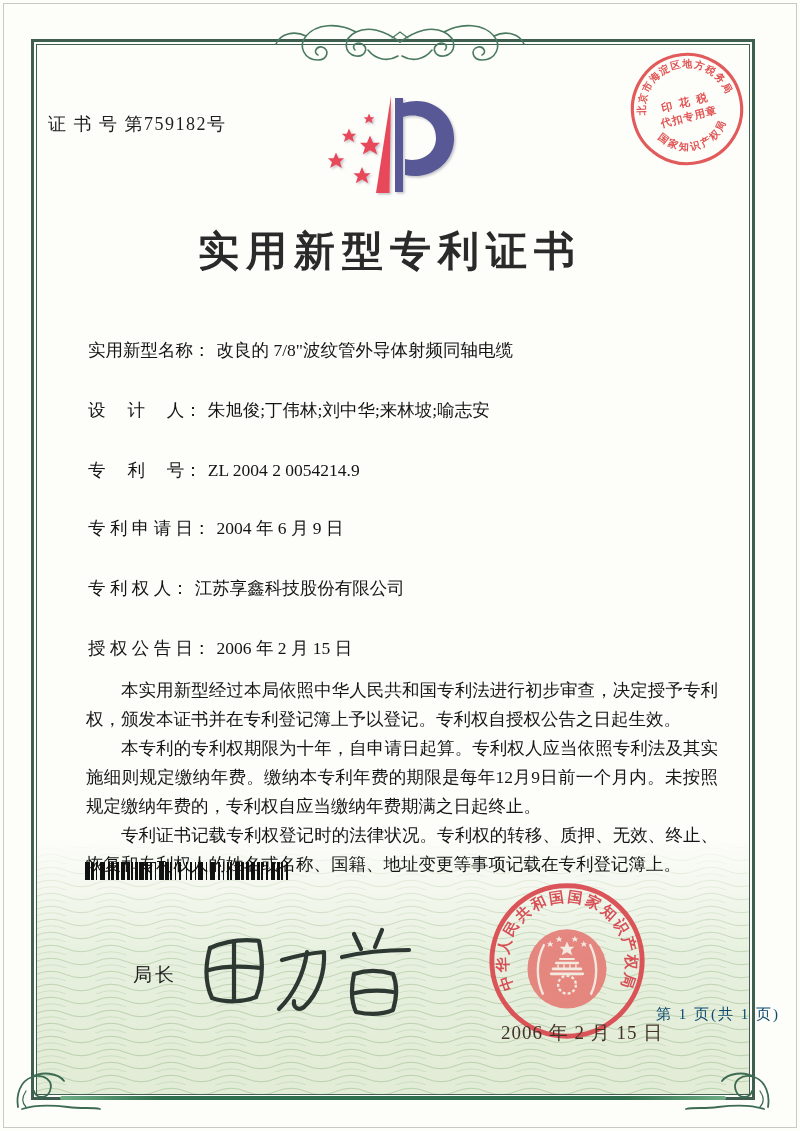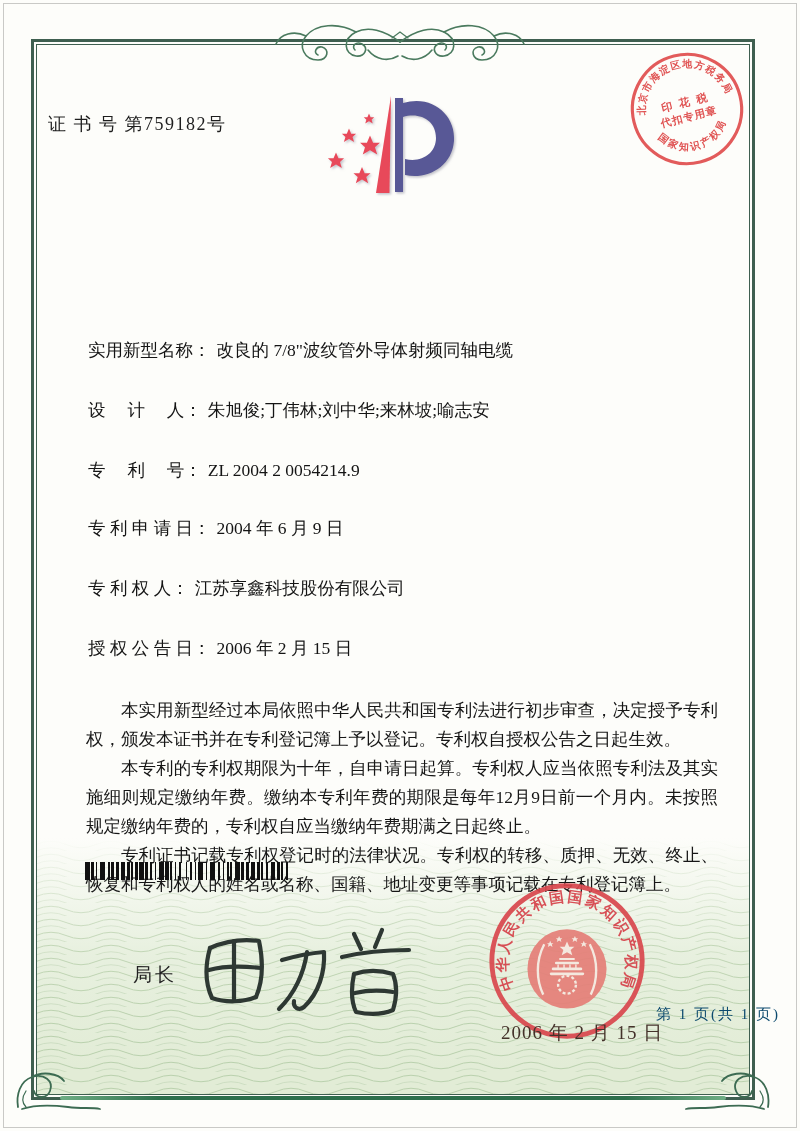--- a/index.html
+++ b/index.html
@@ -48,21 +48,21 @@
     font-size:41px;font-weight:bold;color:#2a2a2a;letter-spacing:7px;
   }
   .field{
     position:absolute;left:88px;right:70px;
     font-size:17.5px;color:#141414;white-space:nowrap;
   }
   .flabel{color:#141414;}
   .fvalue{margin-left:6px;}
   .paragraphs{
     position:absolute;left:86px;right:82px;top:676px;
-    font-size:17.5px;line-height:29px;color:#161616;text-align:justify;margin-top:20px;
+    font-size:17.5px;line-height:29px;color:#161616;text-align:justify;
   }
   .paragraphs p{margin:0;text-indent:2em;}
   .barcode{
     position:absolute;left:85px;top:862px;width:394px;height:18px;
     display:flex;align-items:stretch;
   }
   .barcode .bar{background:#101010;}
   .barcode .gap{background:transparent;}
   .signer-title{
     position:absolute;left:133px;top:954px;
@@ -153,20 +153,21 @@
         <path d="M77 12 L85 12 L85 106 L77 106 Z" fill="#585896"></path>
         <path d="M85 17 C114 8 138 29 136 55 C134 81 109 94 87 89 L87 73 C104 77 118 67 118 52 C118 35 103 26 85 31 Z" fill="#585896"></path>
         <use href="#star" transform="translate(51,33) scale(0.55)" fill="#e84a5a"></use>
         <use href="#star" transform="translate(31,50) scale(0.75)" fill="#e84a5a"></use>
         <use href="#star" transform="translate(52,60) scale(1.05)" fill="#e84a5a"></use>
         <use href="#star" transform="translate(18,75) scale(0.85)" fill="#e84a5a"></use>
         <use href="#star" transform="translate(44,90) scale(0.9)" fill="#e84a5a"></use>
       </g>
     </svg>
 
+    <div class="doc-title">实用新型专利证书</div>
 
     <div class="field" style="top:338px">
       <span class="flabel">实用新型名称：</span><span class="fvalue">改良的 7/8"波纹管外导体射频同轴电缆</span>
     </div>
     <div class="field" style="top:398px">
       <span class="flabel">设　 计　 人：</span><span class="fvalue">朱旭俊;丁伟林;刘中华;来林坡;喻志安</span>
     </div>
     <div class="field" style="top:458px">
       <span class="flabel">专　 利　 号：</span><span class="fvalue">ZL 2004 2 0054214.9</span>
     </div>

